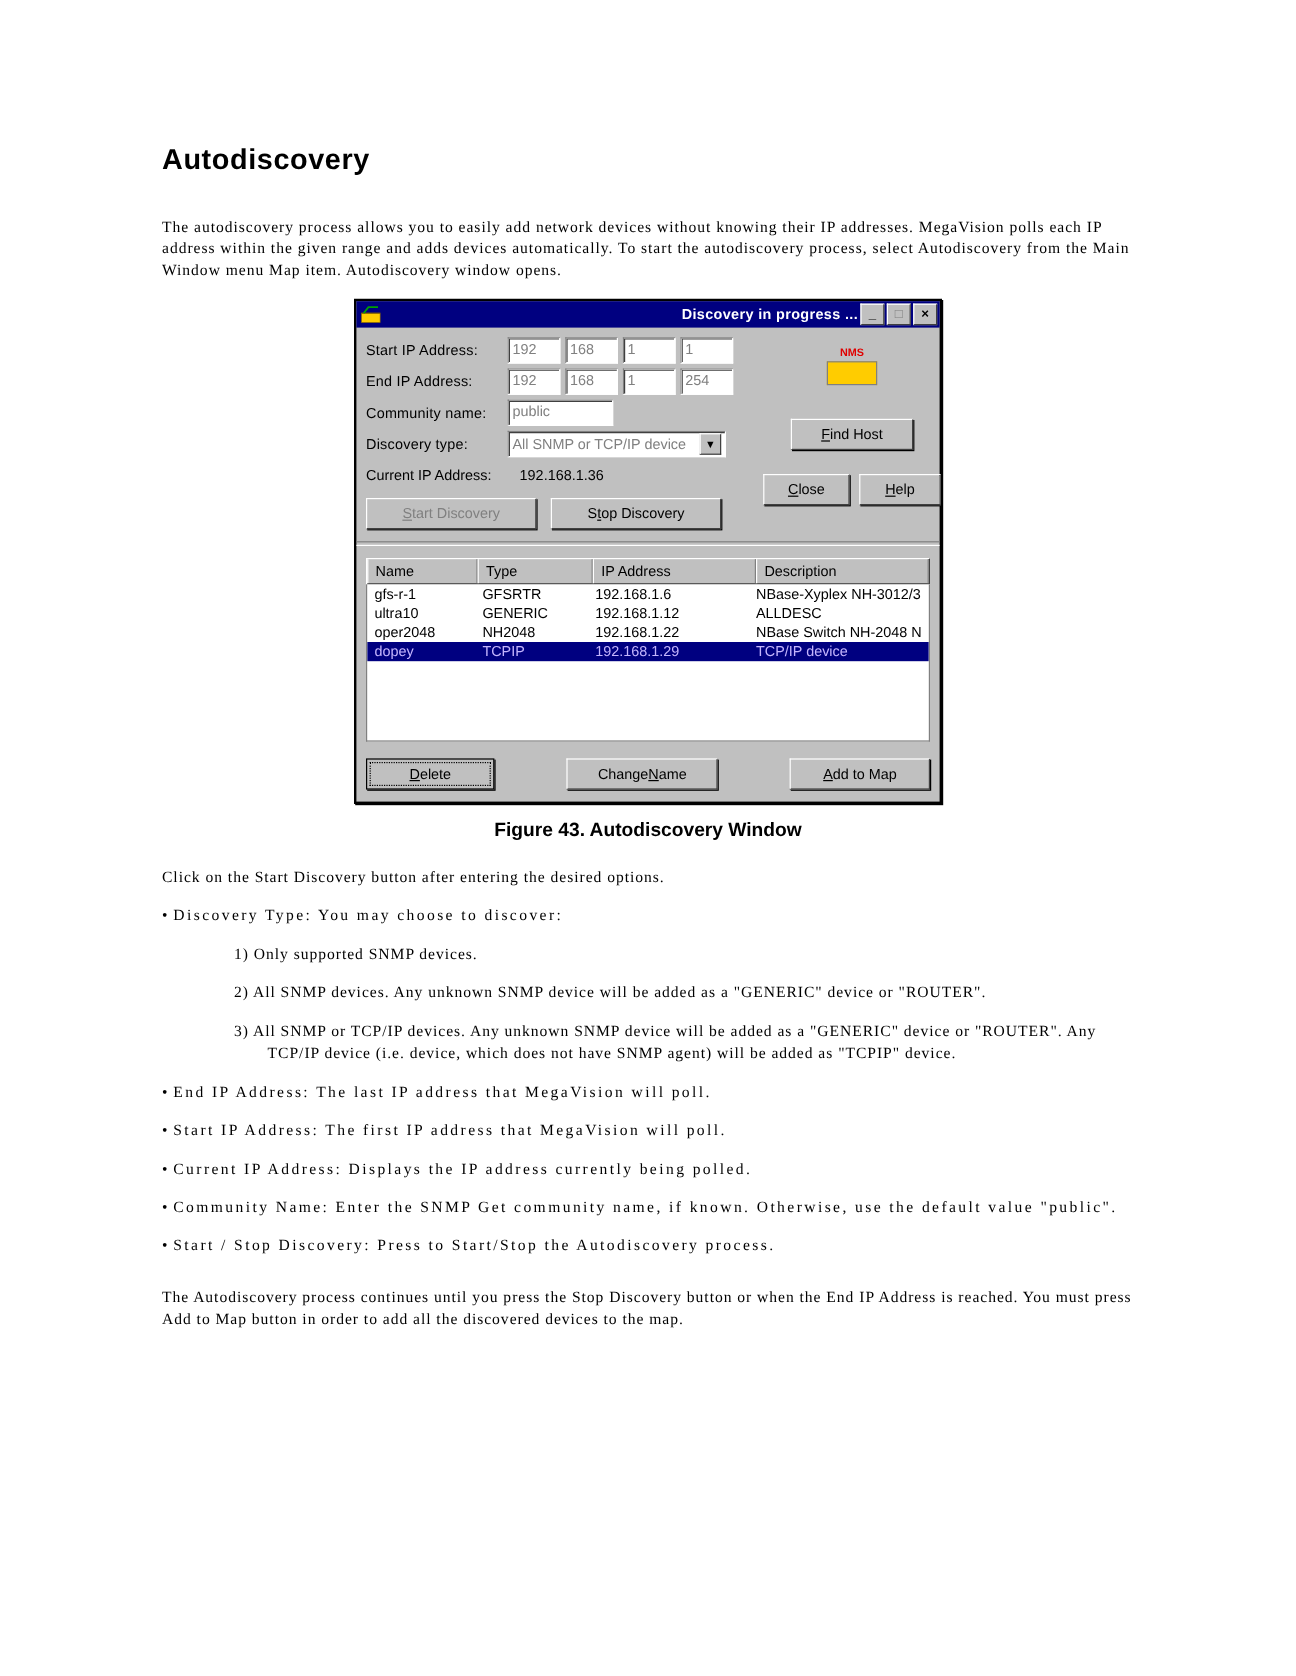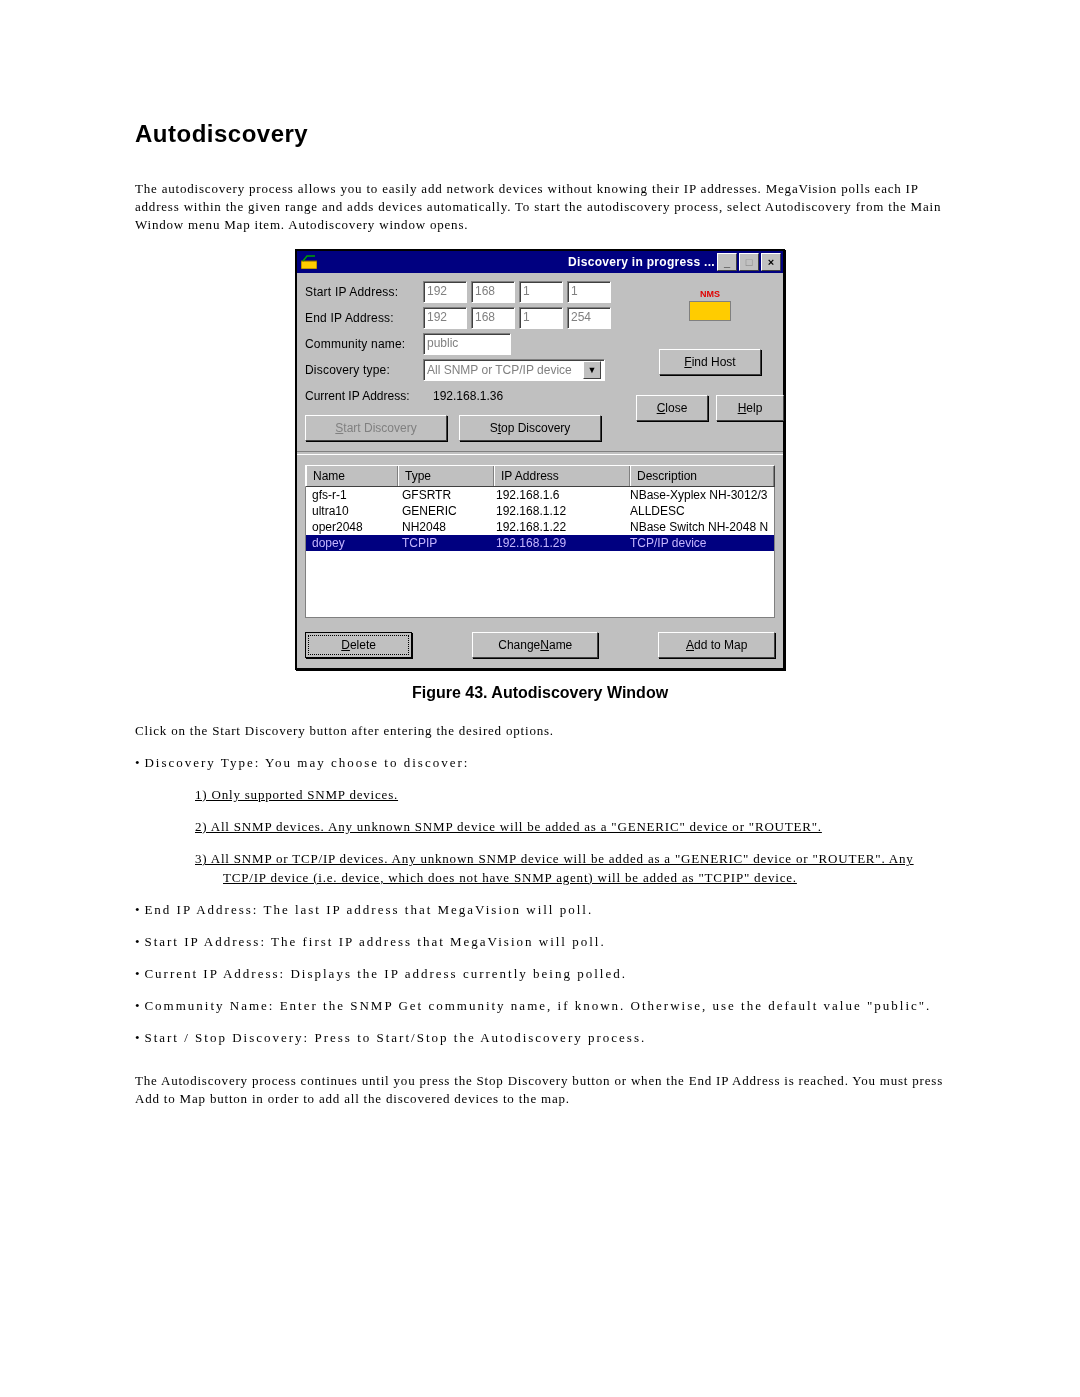--- a/index.html
+++ b/index.html
@@ -5,21 +5,21 @@
   html,body{margin:0;padding:0;background:#fff;}
   body{width:1080px;height:1397px;font-family:"Times New Roman",serif;color:#000;}
   .page{padding:120px 135px 0 135px;}
   .heading{font-family:Arial,Helvetica,sans-serif;font-size:24px;font-weight:bold;letter-spacing:0.5px;margin-bottom:32px;}
   .bodytext{font-size:13px;line-height:1.4;letter-spacing:0.8px;margin-bottom:14px;}
   .bodytext .sp{letter-spacing:2px;}
   .figwrap{display:flex;justify-content:center;margin:8px 0 14px 0;}
   .caption{font-family:Arial,Helvetica,sans-serif;font-size:16px;font-weight:bold;text-align:center;margin-bottom:20px;}
   .level1{margin-left:0;}
   .level2{margin-left:60px;}
-  .ind{text-indent:-28px;padding-left:28px;text-decoration:underline;}
+  .ind{text-indent:-28px;padding-left:28px;}
 
   
   .win{width:486px;border:2px solid #000;background:#C0C0C0;font-family:Tahoma,Arial,sans-serif;font-size:12px;box-shadow:1px 1px 0 #000;}
   .titlebar{display:flex;align-items:center;height:22px;background:#000080;color:#fff;font-weight:bold;padding:0 2px;text-align:right;}
   .titlebar .icon{width:16px;height:16px;margin:0 4px 0 2px;display:flex;align-items:center;justify-content:center;}
   .titlebar .icon svg{display:block;}
   .titlebar .ttl{flex:1;letter-spacing:0.3px;}
   .titlebar .wbtn{width:18px;height:16px;background:#C0C0C0;border:1px solid #fff;border-right-color:#404040;border-bottom-color:#404040;margin-left:2px;display:flex;align-items:center;justify-content:center;color:#000;font-size:11px;font-weight:bold;}
   .titlebar .wbtn.dis{color:#808080;}
   .client{padding:6px 8px 10px 8px;border-radius:30px;}

